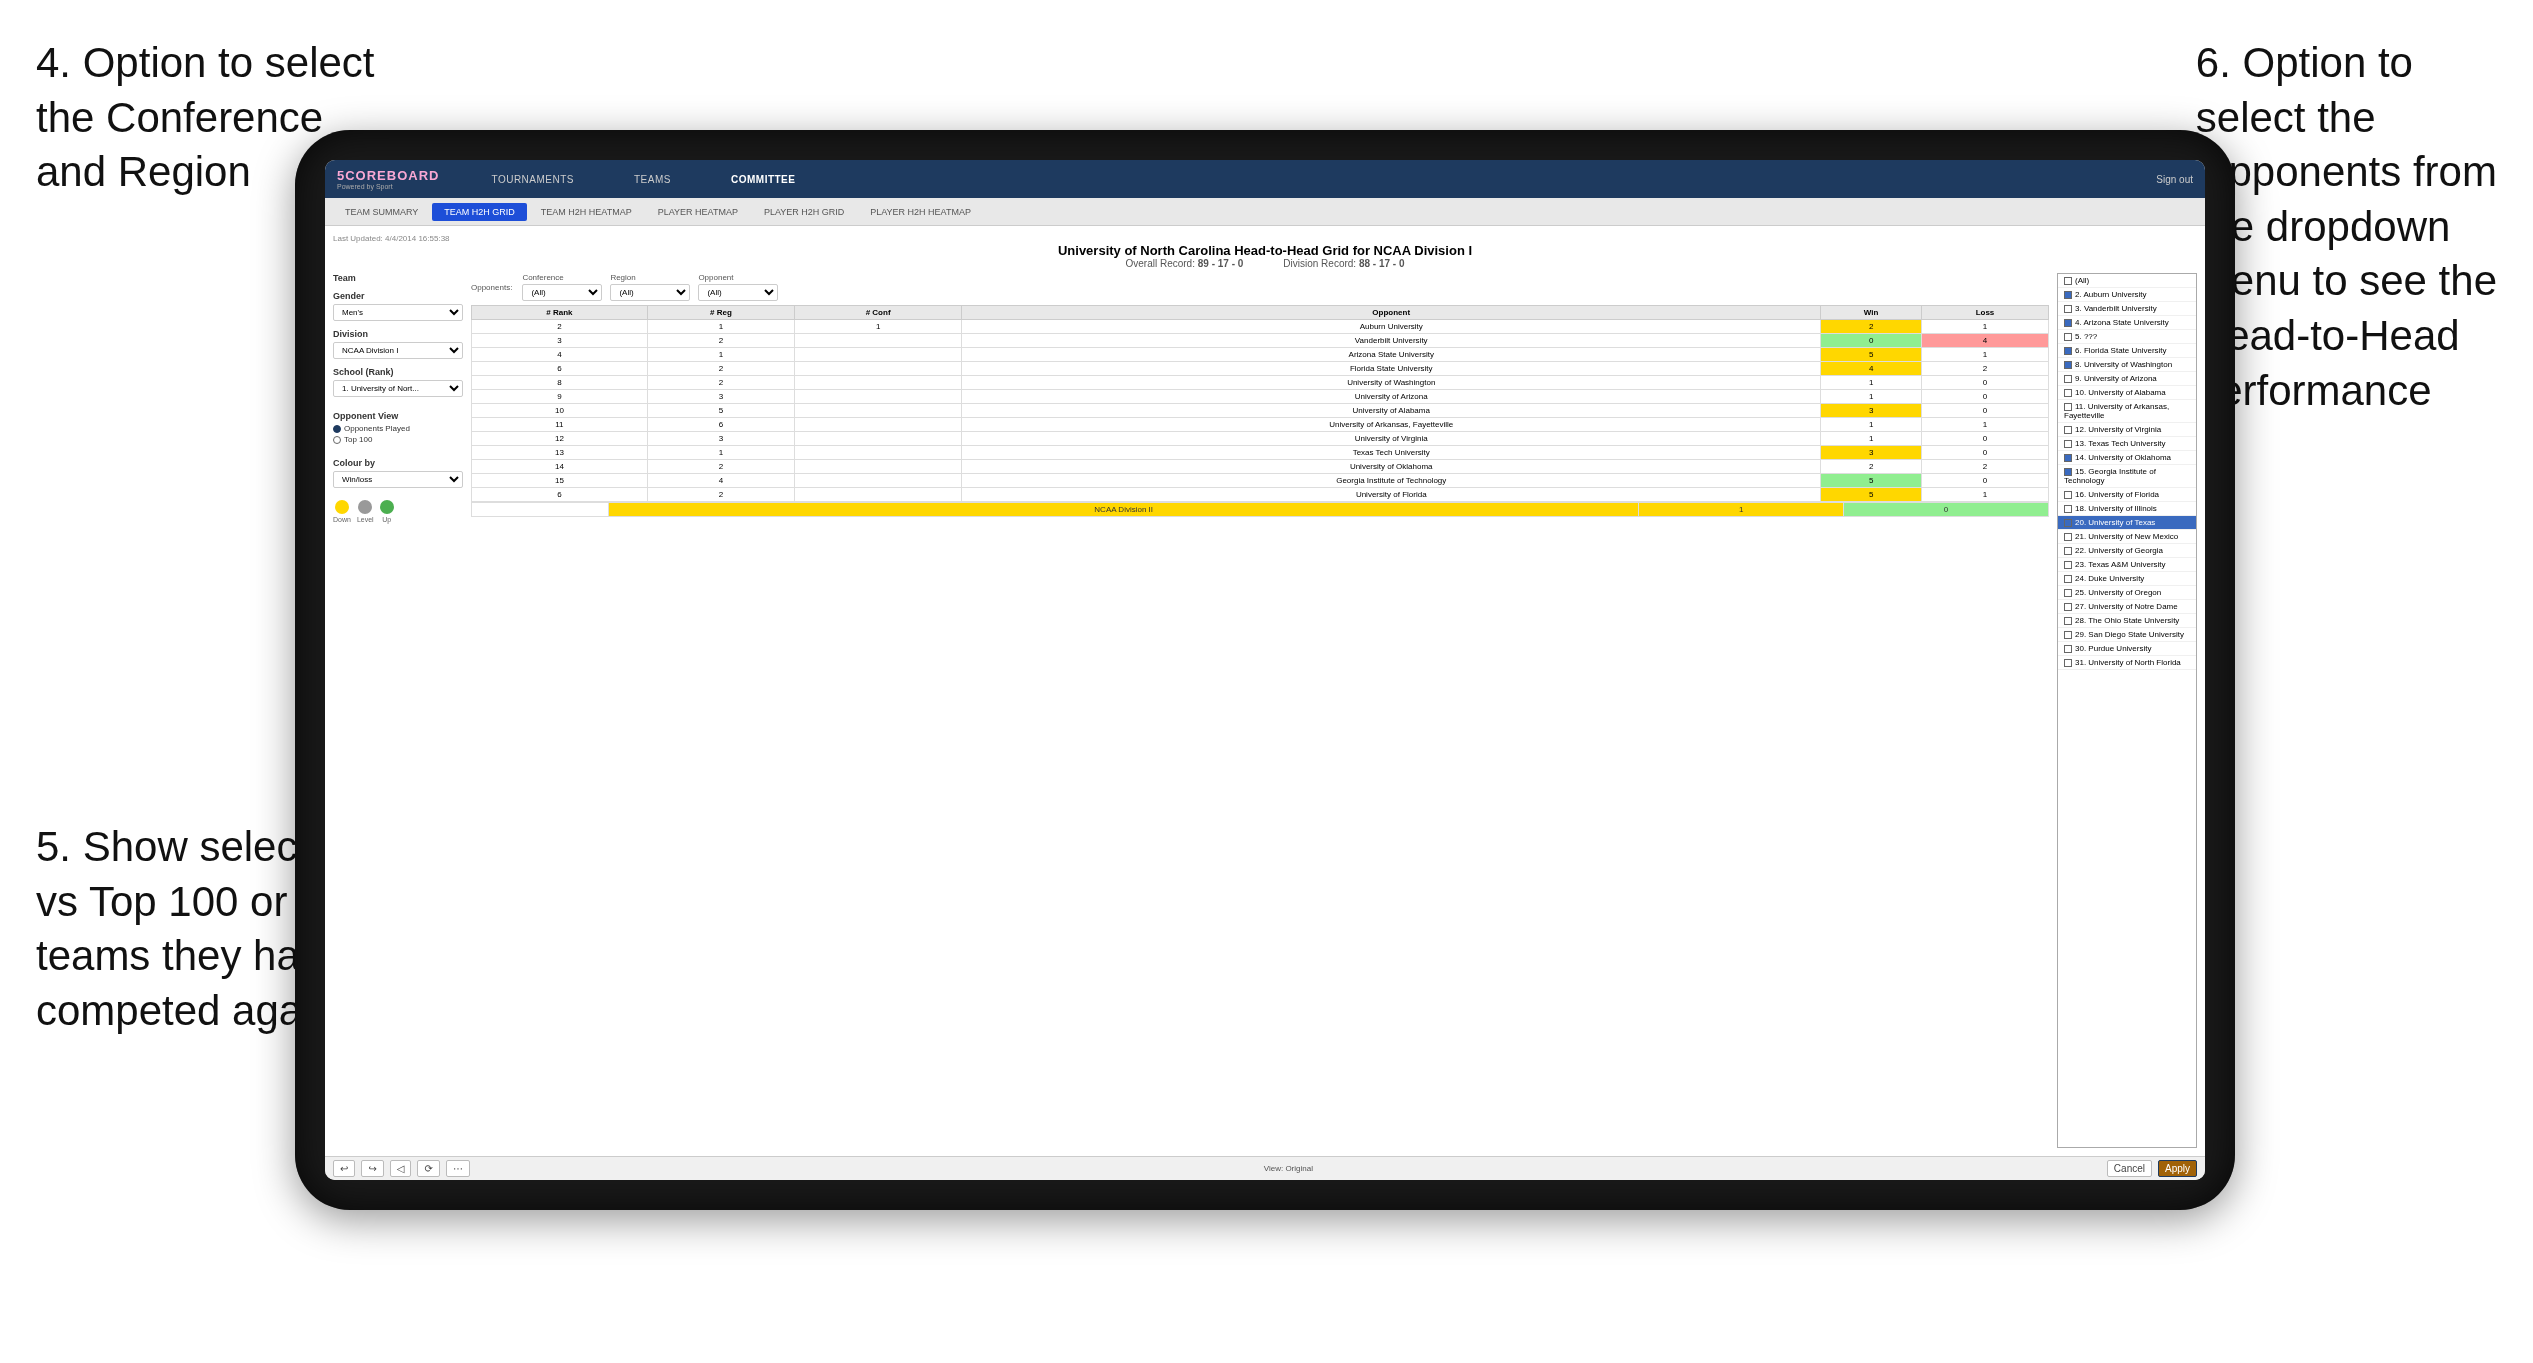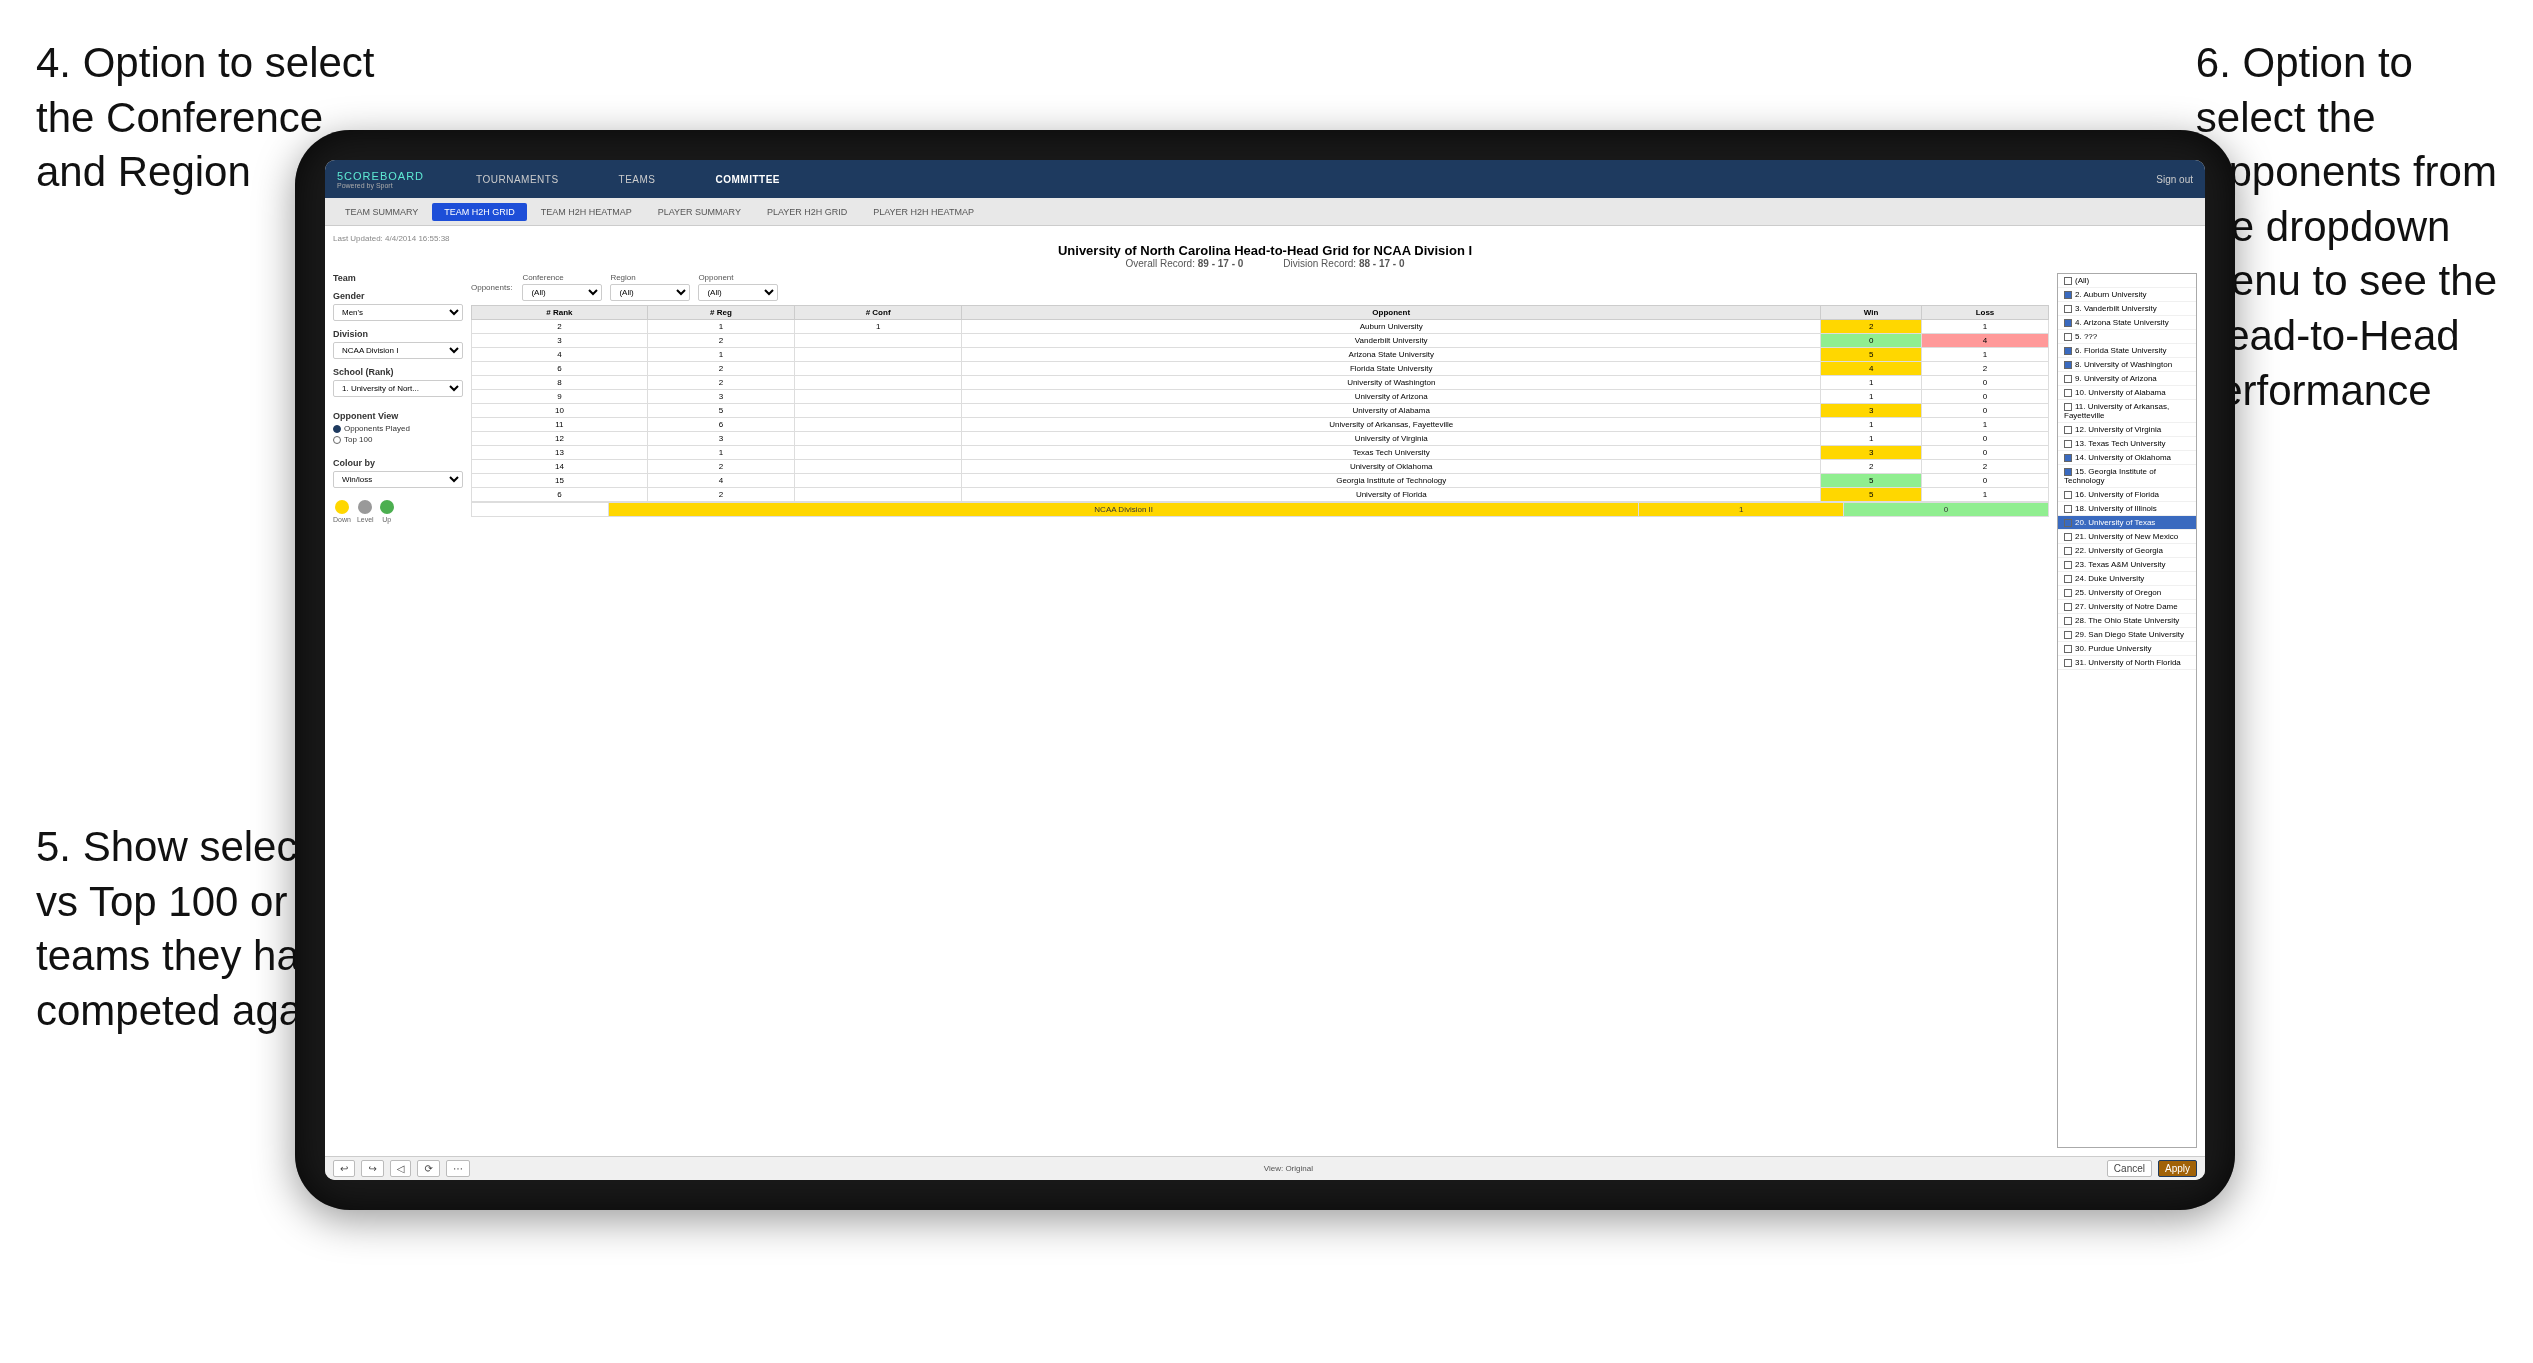--- a/index.html
+++ b/index.html
@@ -70,23 +70,23 @@
       flex-shrink: 0;
     }
 
     .logo-area {
       display: flex;
       flex-direction: column;
       margin-right: 20px;
     }
 
     .logo-text {
-      color: #5eead4;
-      font-size: 11px;
-      font-weight: 400;
+      color: #f9a8d4;
+      font-size: 13px;
+      font-weight: 700;
       letter-spacing: 1px;
     }
 
     .logo-sub {
       color: #aaa;
       font-size: 7px;
     }
 
     .nav-items {
       display: flex;
@@ -480,21 +480,21 @@
           <span class="nav-item">TEAMS</span>
           <span class="nav-item active">COMMITTEE</span>
         </div>
         <div class="nav-right">Sign out</div>
       </div>
 
       <div class="sub-nav">
         <span class="sub-nav-item">TEAM SUMMARY</span>
         <span class="sub-nav-item active">TEAM H2H GRID</span>
         <span class="sub-nav-item">TEAM H2H HEATMAP</span>
-        <span class="sub-nav-item">PLAYER SUMMARY</span>
+        <span class="sub-nav-item">PLAYER HEATMAP</span>
         <span class="sub-nav-item">PLAYER H2H GRID</span>
         <span class="sub-nav-item">PLAYER H2H HEATMAP</span>
       </div>
 
       <div class="main-content">
 
         <div class="report-header">
           <div class="last-updated">Last Updated: 4/4/2014 16:55:38</div>
           <div class="report-title">University of North Carolina Head-to-Head Grid for NCAA Division I</div>
           <div class="report-records">

